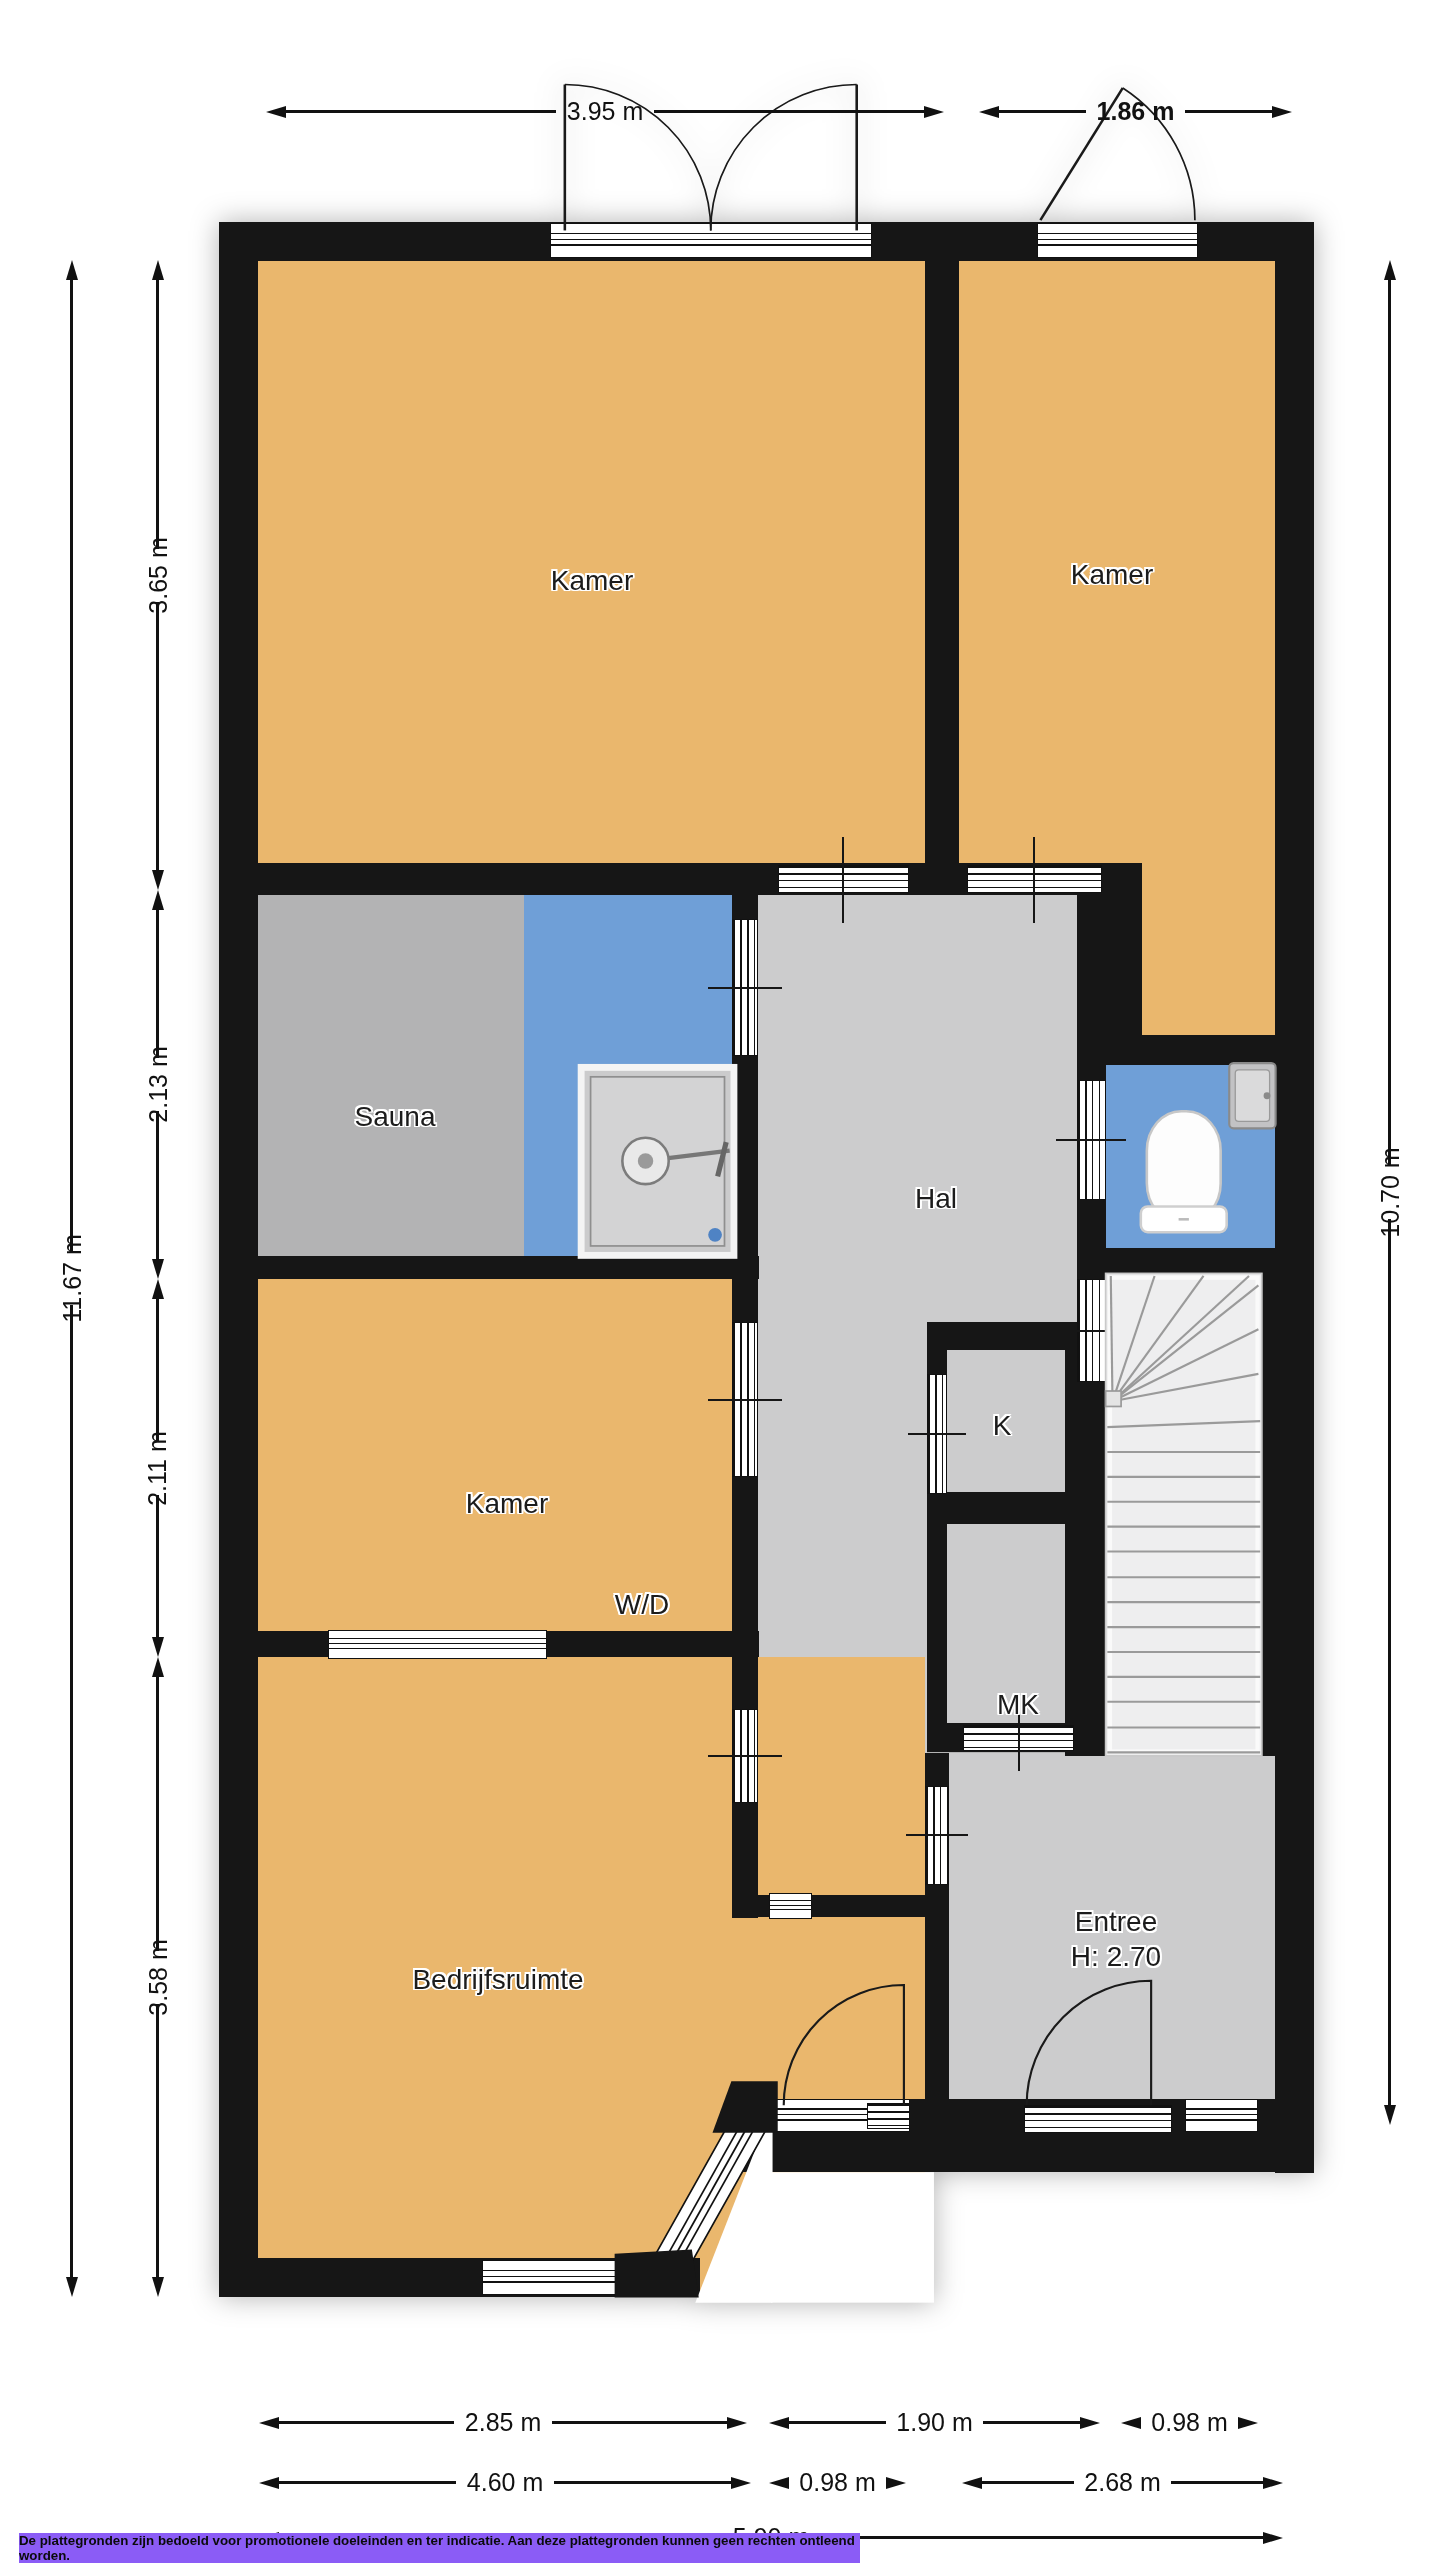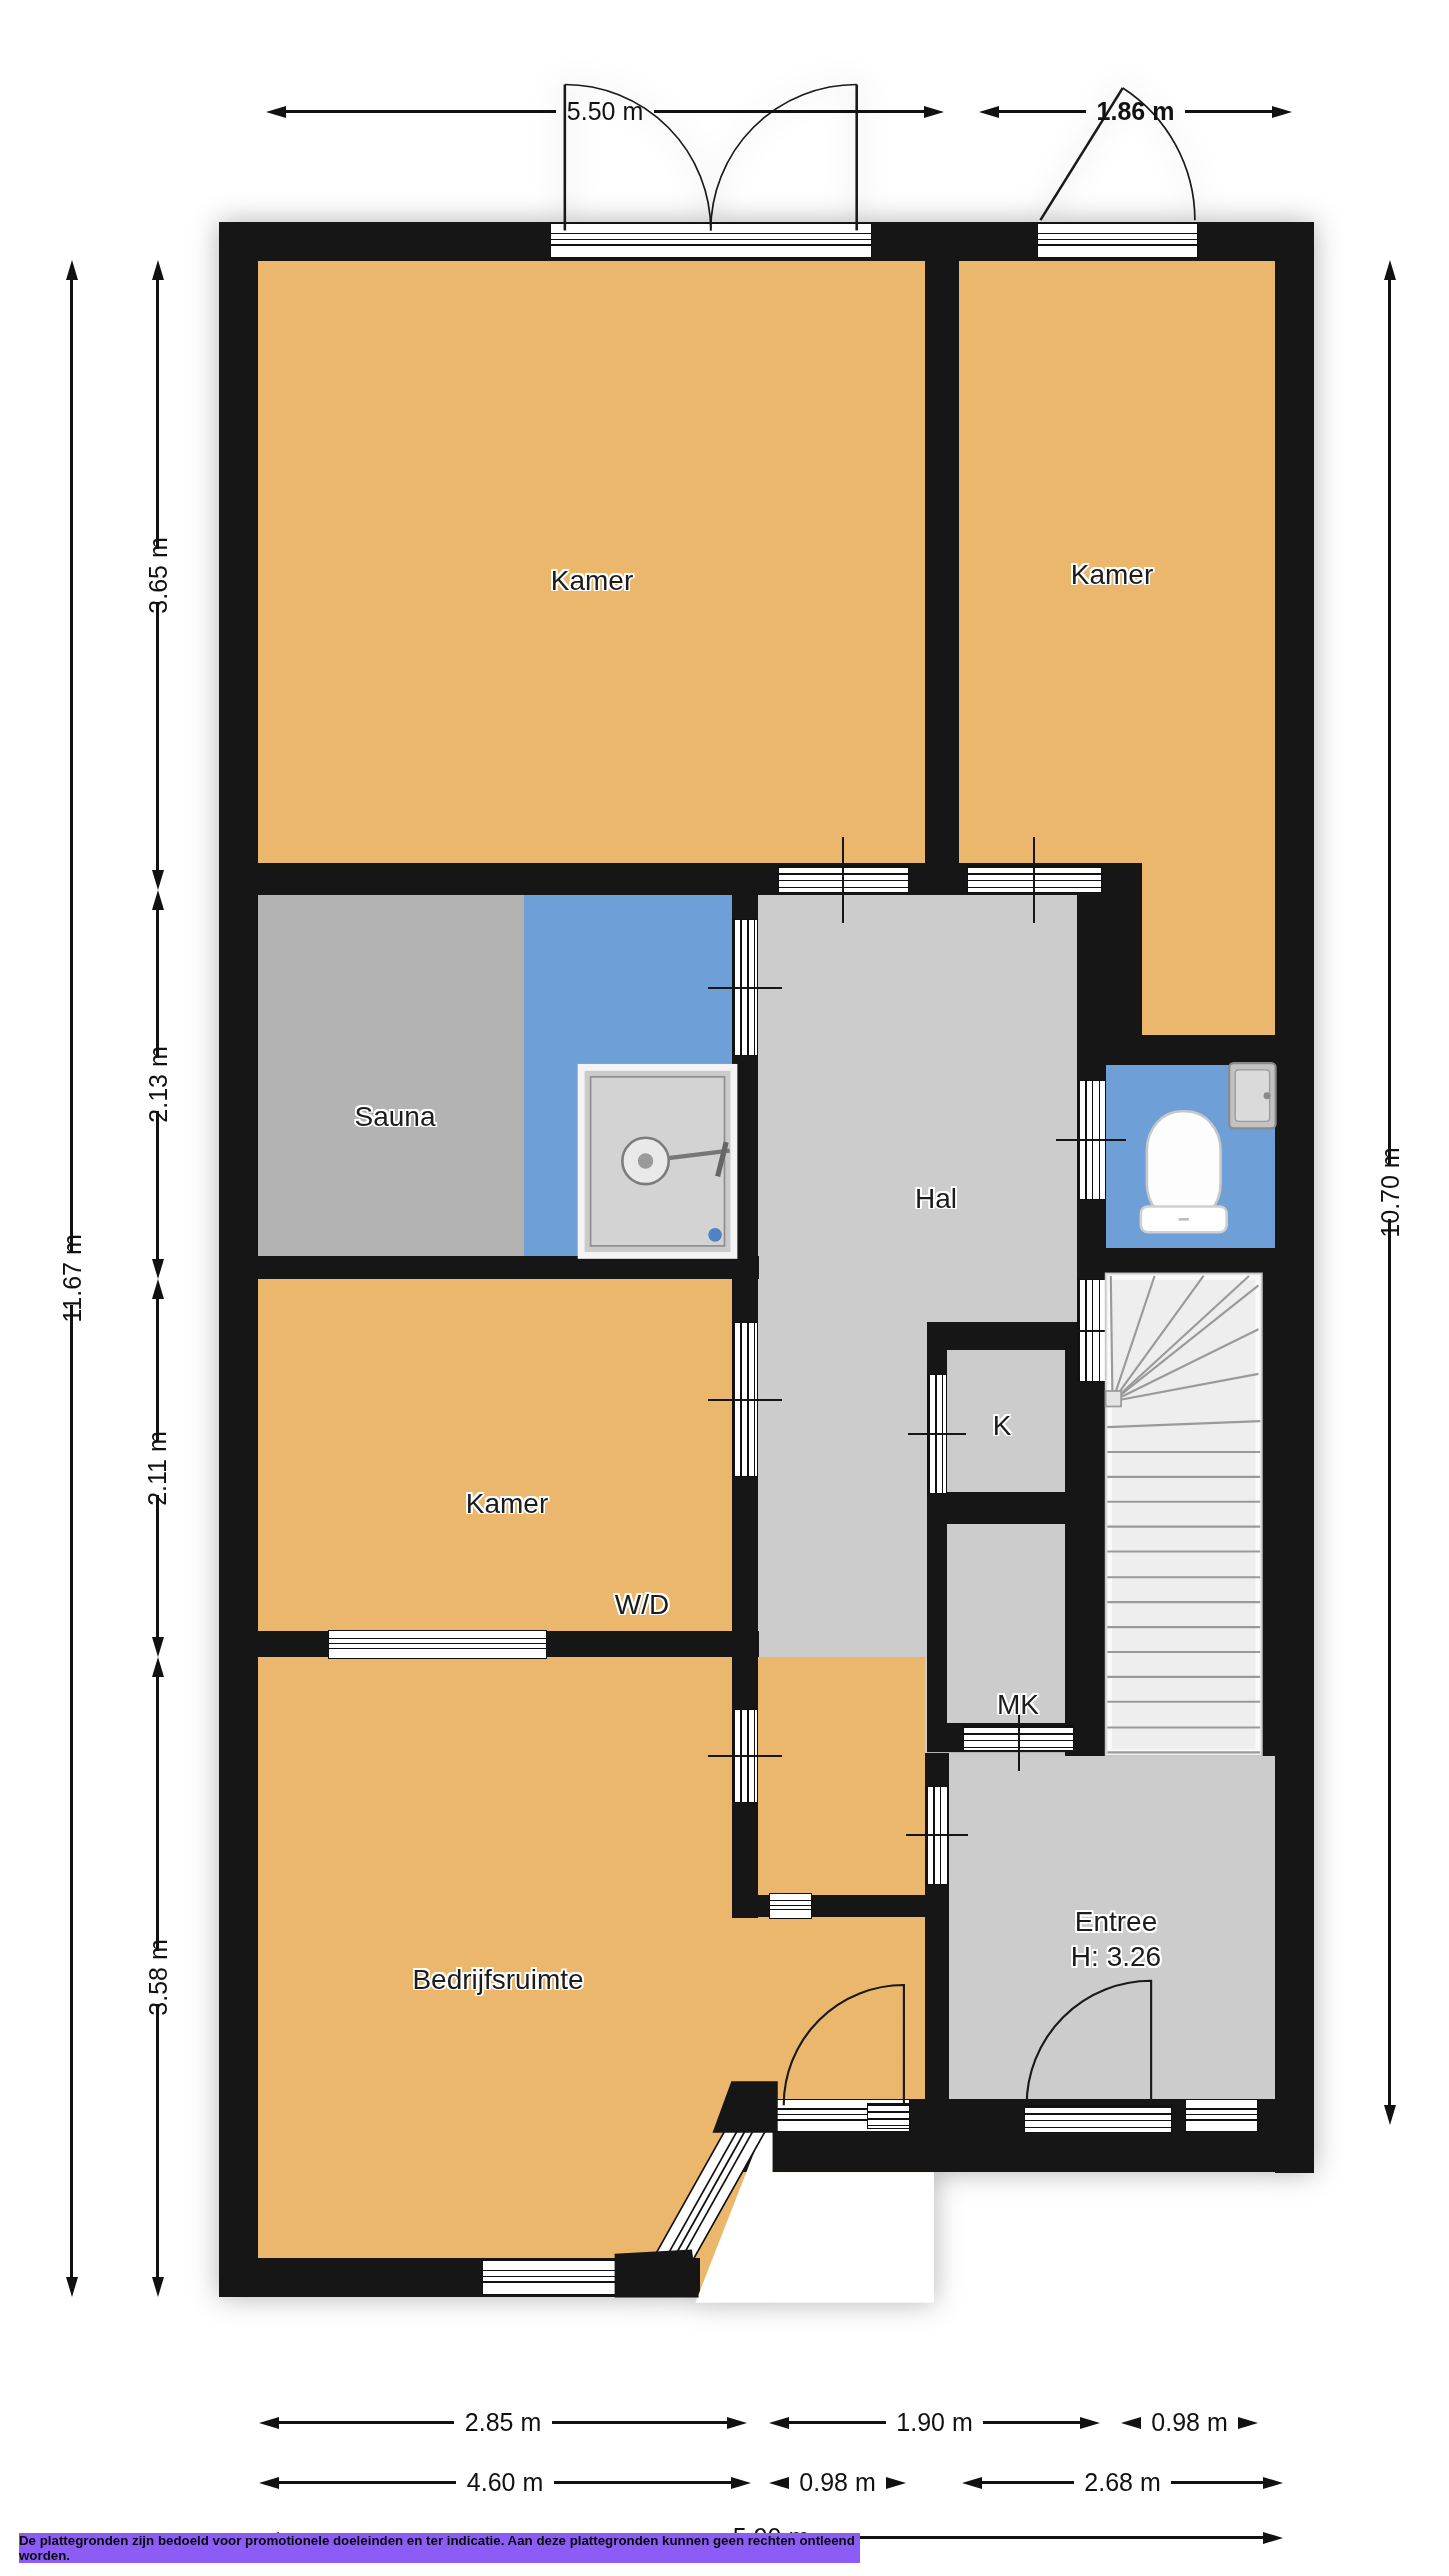--- a/index.html
+++ b/index.html
@@ -201,29 +201,29 @@
   <div class="room-label" style="left:1112px;top:574px;">Kamer</div>
   <div class="room-label" style="left:395px;top:1116px;text-align:right;">Sauna</div>
   <div class="room-label" style="left:936px;top:1198px;">Hal</div>
   <div class="room-label" style="left:507px;top:1503px;">Kamer</div>
   <div class="room-label" style="left:642px;top:1604px;">W/D</div>
   <div class="room-label" style="left:1002px;top:1425px;">K</div>
   <div class="room-label" style="left:1018px;top:1704px;">MK</div>
   <div class="room-label" style="left:498px;top:1979px;">Bedrijfsruimte</div>
   <div class="room-label" style="left:1116px;top:1939px;">
     <span>Entree</span><br>
-    <span>H: 3.26</span>
+    <span>H: 2.70</span>
   </div>
 
 </div>
 
 <div class="dim-h" style="left:266px;top:98px;width:678px;">
   <span class="ah ah-l"></span>
     <span class="seg"></span>
-  <span class="dlbl">5.50 m</span>
+  <span class="dlbl">3.95 m</span>
   <span class="seg"></span>
     <span class="ah ah-r"></span>
 </div>
 <div class="dim-h" style="left:979px;top:98px;width:313px;font-weight:bold;">
   <span class="ah ah-l"></span>
     <span class="seg"></span>
   <span class="dlbl">1.86 m</span>
   <span class="seg"></span>
     <span class="ah ah-r"></span>
 </div>

